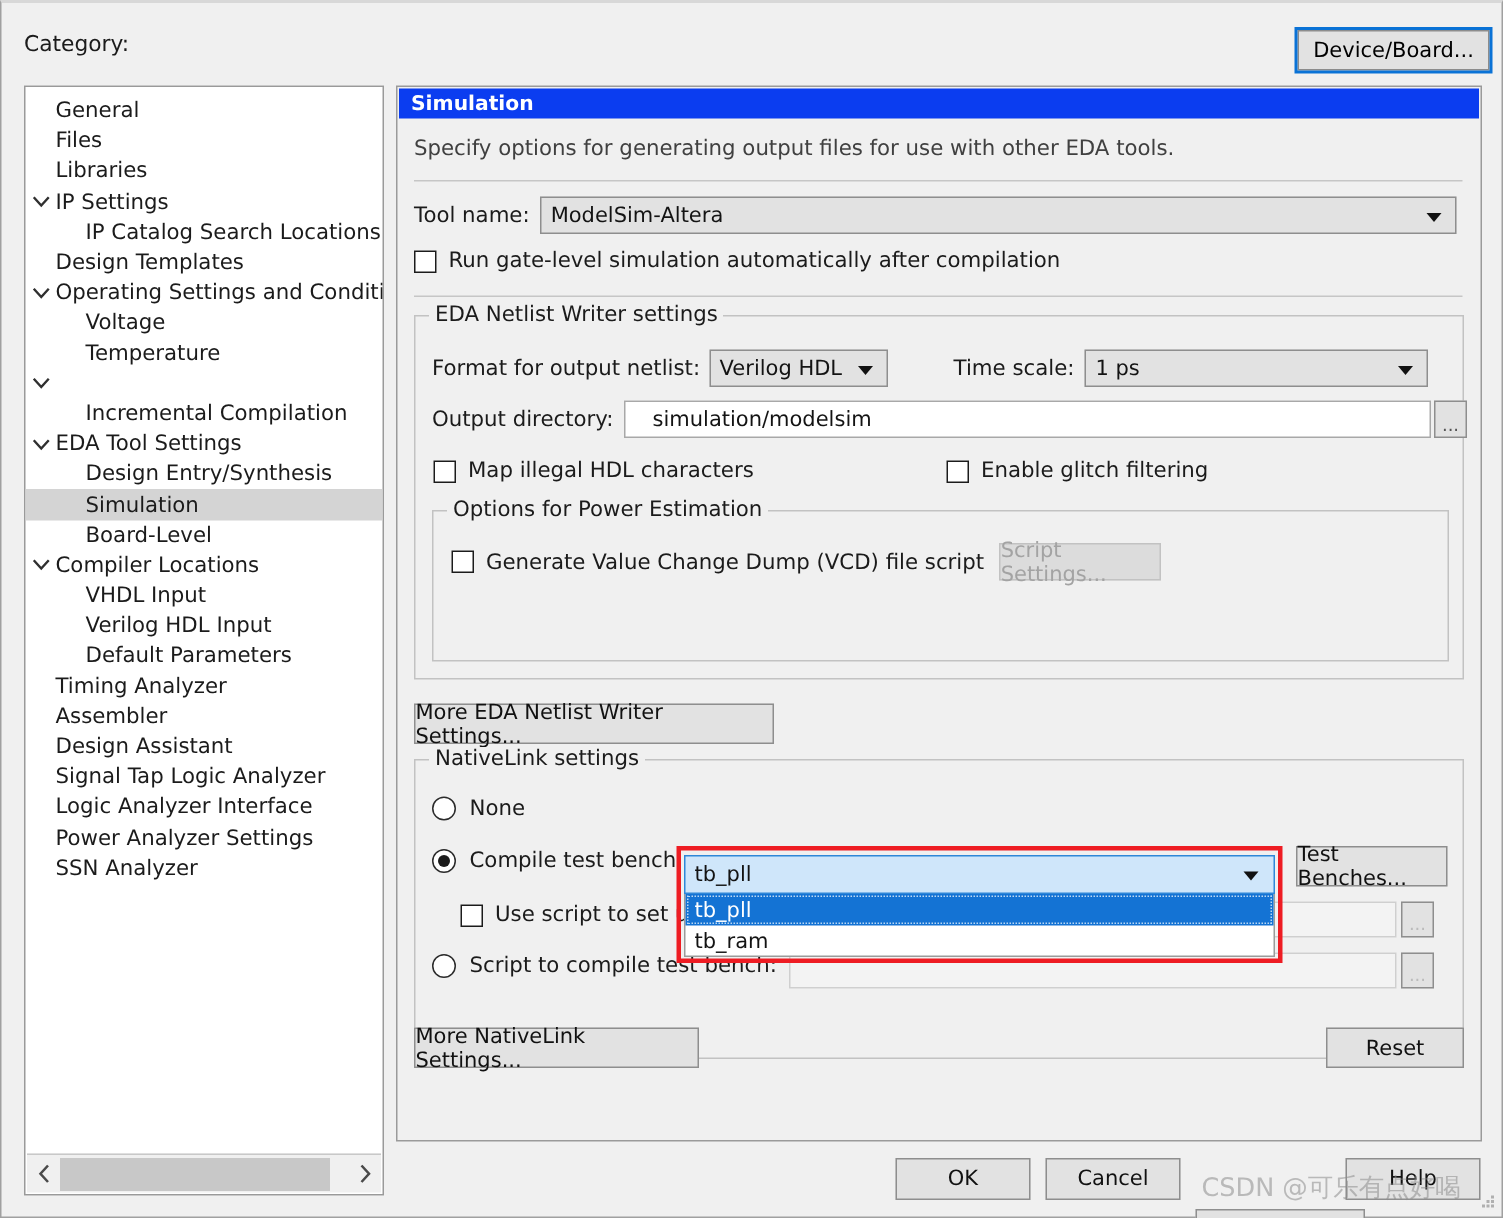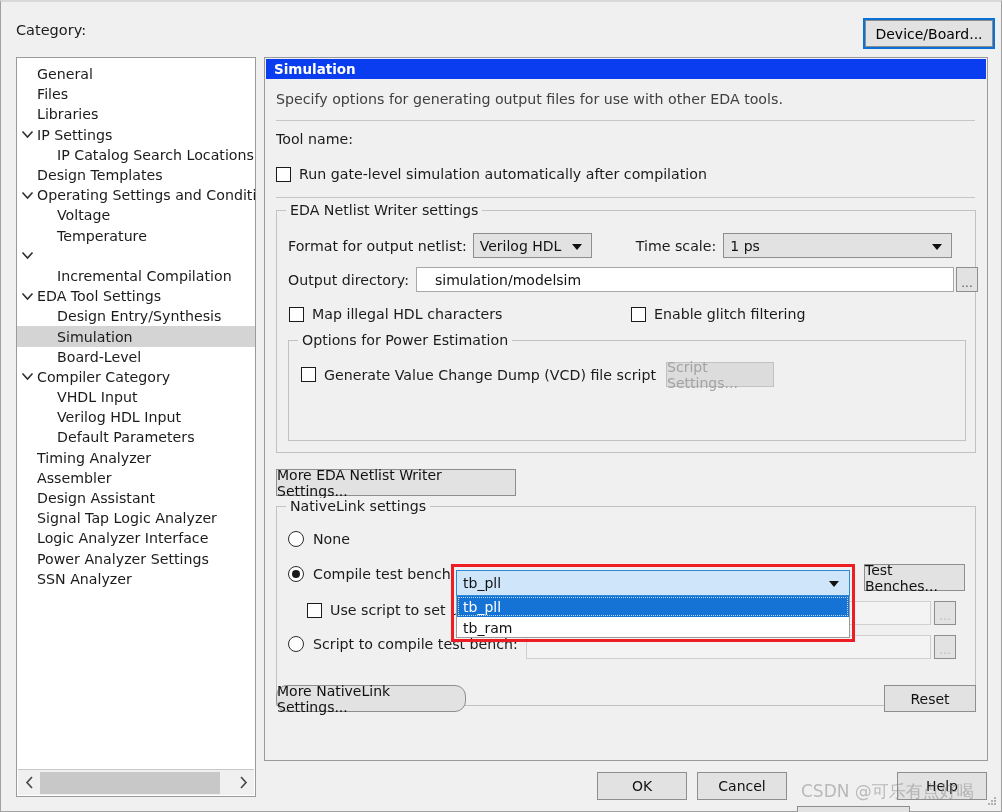--- a/index.html
+++ b/index.html
@@ -355,21 +355,21 @@
         <div class="tree-row">
           <span class="tw"></span>
           <span class="tree-label d1">Board-Level</span>
         </div>
         <div class="tree-row">
           <span class="tw">
             <svg width="13" height="9" viewBox="0 0 13 9">
               <path d="M1.5 1.5 L6.5 7 L11.5 1.5" fill="none" stroke="#303030" stroke-width="1.6"></path>
             </svg>
           </span>
-          <span class="tree-label d0">Compiler Category</span>
+          <span class="tree-label d0">Compiler Locations</span>
         </div>
         <div class="tree-row">
           <span class="tw"></span>
           <span class="tree-label d1">VHDL Input</span>
         </div>
         <div class="tree-row">
           <span class="tw"></span>
           <span class="tree-label d1">Verilog HDL Input</span>
         </div>
         <div class="tree-row">
@@ -423,20 +423,24 @@
   </div>
 
   <div class="right-panel">
 
     <div class="title-bar">Simulation</div>
     <div class="panel-desc">Specify options for generating output files for use with other EDA tools.</div>
     <div class="hr" style="top:62px;"></div>
 
     <div class="row" style="left:11px; top:73px;">
       <span class="lbl">Tool name:</span>
+      <span class="combo" style="width:611px; height:25px; margin-left:7px;">
+        <span>ModelSim-Altera</span>
+        <span class="arrow"></span>
+      </span>
     </div>
 
     <div class="row" style="left:11px; top:108px;">
       <span class="cb"></span>
       <span class="lbl" style="margin-left:8px;">Run gate-level simulation automatically after compilation</span>
     </div>
     <div class="hr" style="top:139px;"></div>
 
     <div class="group" style="left:11px; top:152px; width:700px; height:243px;">
       <span class="group-title">EDA Netlist Writer settings</span>
@@ -513,21 +517,21 @@
       <div class="row" style="left:11px; top:129px;">
         <span class="rb"></span>
         <span class="lbl" style="margin-left:9px;">Script to compile test bench:</span>
       </div>
       <span class="textfield dim" style="position:absolute; left:249px; top:128px; width:405px; height:24px;">
         <span></span>
       </span>
       <span class="browse-btn dim" style="position:absolute; left:657px; top:128px; width:22px; height:24px;">...</span>
     </div>
 
-    <div class="btn" style="position:absolute; left:11px; top:627px; width:190px; height:27px;border-radius:11px;">More NativeLink Settings...</div>
+    <div class="btn" style="position:absolute; left:11px; top:627px; width:190px; height:27px;">More NativeLink Settings...</div>
     <div class="btn" style="position:absolute; left:619px; top:627px; width:92px; height:27px;">Reset</div>
   </div>
 
   <div class="combo-open">
     <span>tb_pll</span>
     <span class="arrow"></span>
   </div>
   <div class="dd-list" id="dd-list">
       <div class="dd-item sel">tb_pll</div>
       <div class="dd-item">tb_ram</div>

